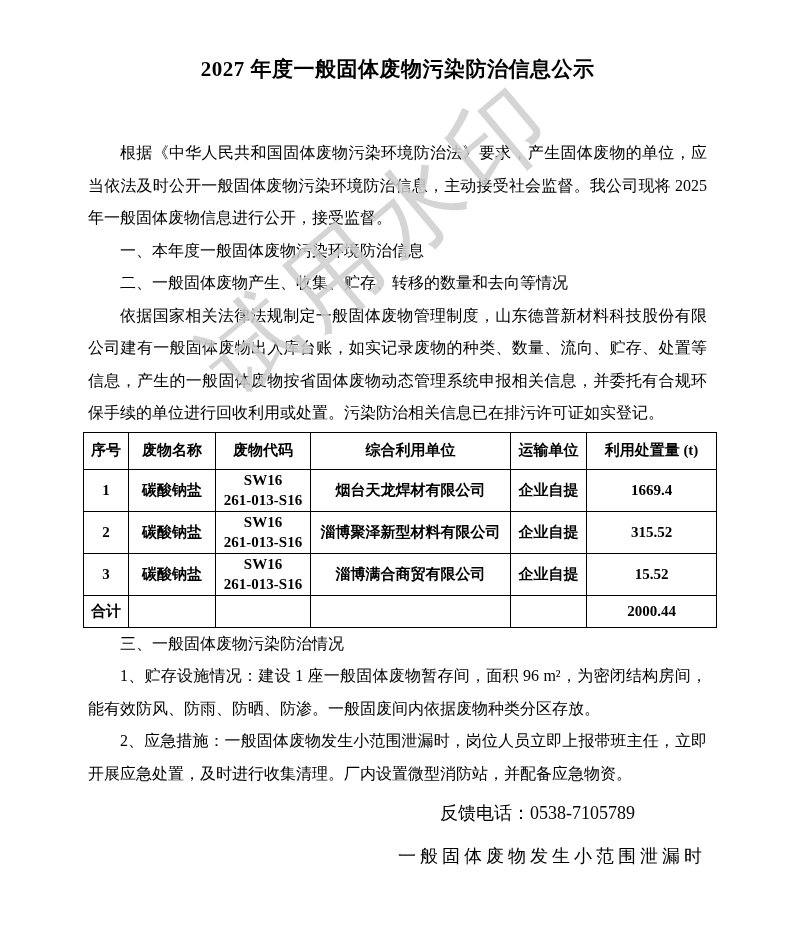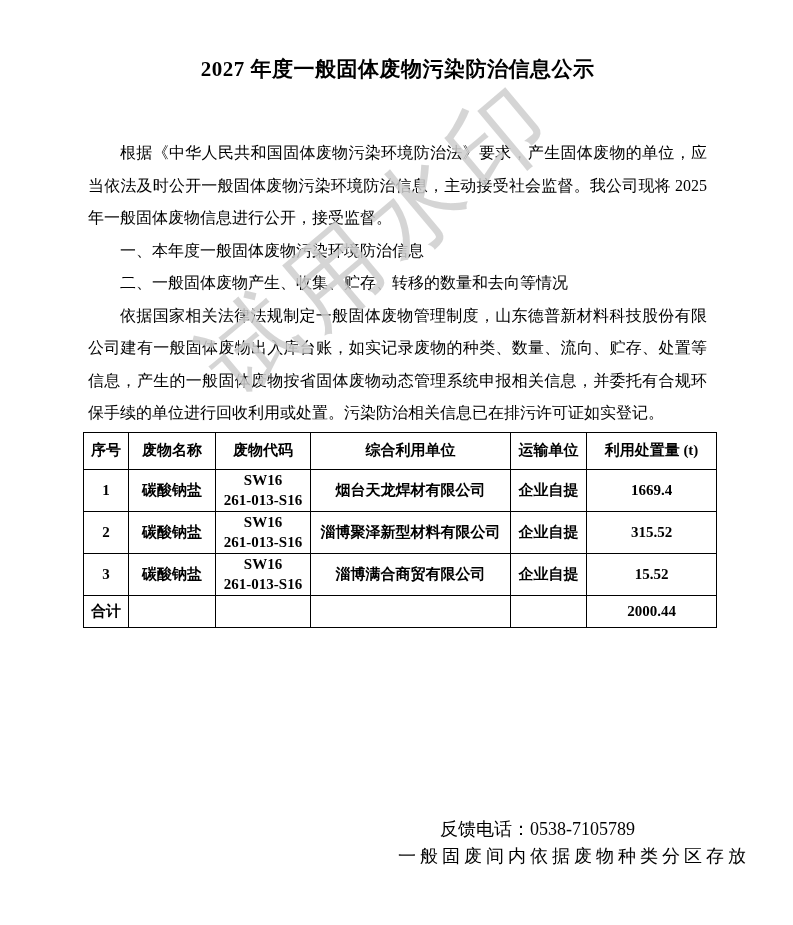--- a/index.html
+++ b/index.html
@@ -69,21 +69,20 @@
     color: rgba(206, 206, 206, 0.85);
     white-space: nowrap;
     z-index: 5;
     pointer-events: none;
     font-family: "Liberation Serif", "DejaVu Serif", serif;
   }
   .footer-phone {
     position: absolute;
     left: 440px; top: 801px;
     font-size: 18px;
-    margin-top: 16px;
   }
   .footer-company {
     position: absolute;
     left: 398px; top: 844px;
     font-size: 18px;
     letter-spacing: 4px;
   }
 </style>
 </head>
 <body>
@@ -156,19 +155,24 @@
           <td>合计</td>
           <td></td>
           <td></td>
           <td></td>
           <td></td>
           <td>2000.44</td>
         </tr>
       </tbody>
     </table>
 
+    <div class="doc-text">
+      <p class="after-table">三、一般固体废物污染防治情况</p>
+      <p>1、贮存设施情况：建设 1 座一般固体废物暂存间，面积 96 m²，为密闭结构房间，能有效防风、防雨、防晒、防渗。一般固废间内依据废物种类分区存放。</p>
+      <p>2、应急措施：一般固体废物发生小范围泄漏时，岗位人员立即上报带班主任，立即开展应急处置，及时进行收集清理。厂内设置微型消防站，并配备应急物资。</p>
+    </div>
 
   </div>
 
   <div class="footer-phone">反馈电话：0538-7105789</div>
-  <div class="footer-company">一般固废间内依据废物种类分区存放</div>
+  <div class="footer-company">一般固体废物发生小范围泄漏时</div>
 
 </div>
 
 </body></html>

